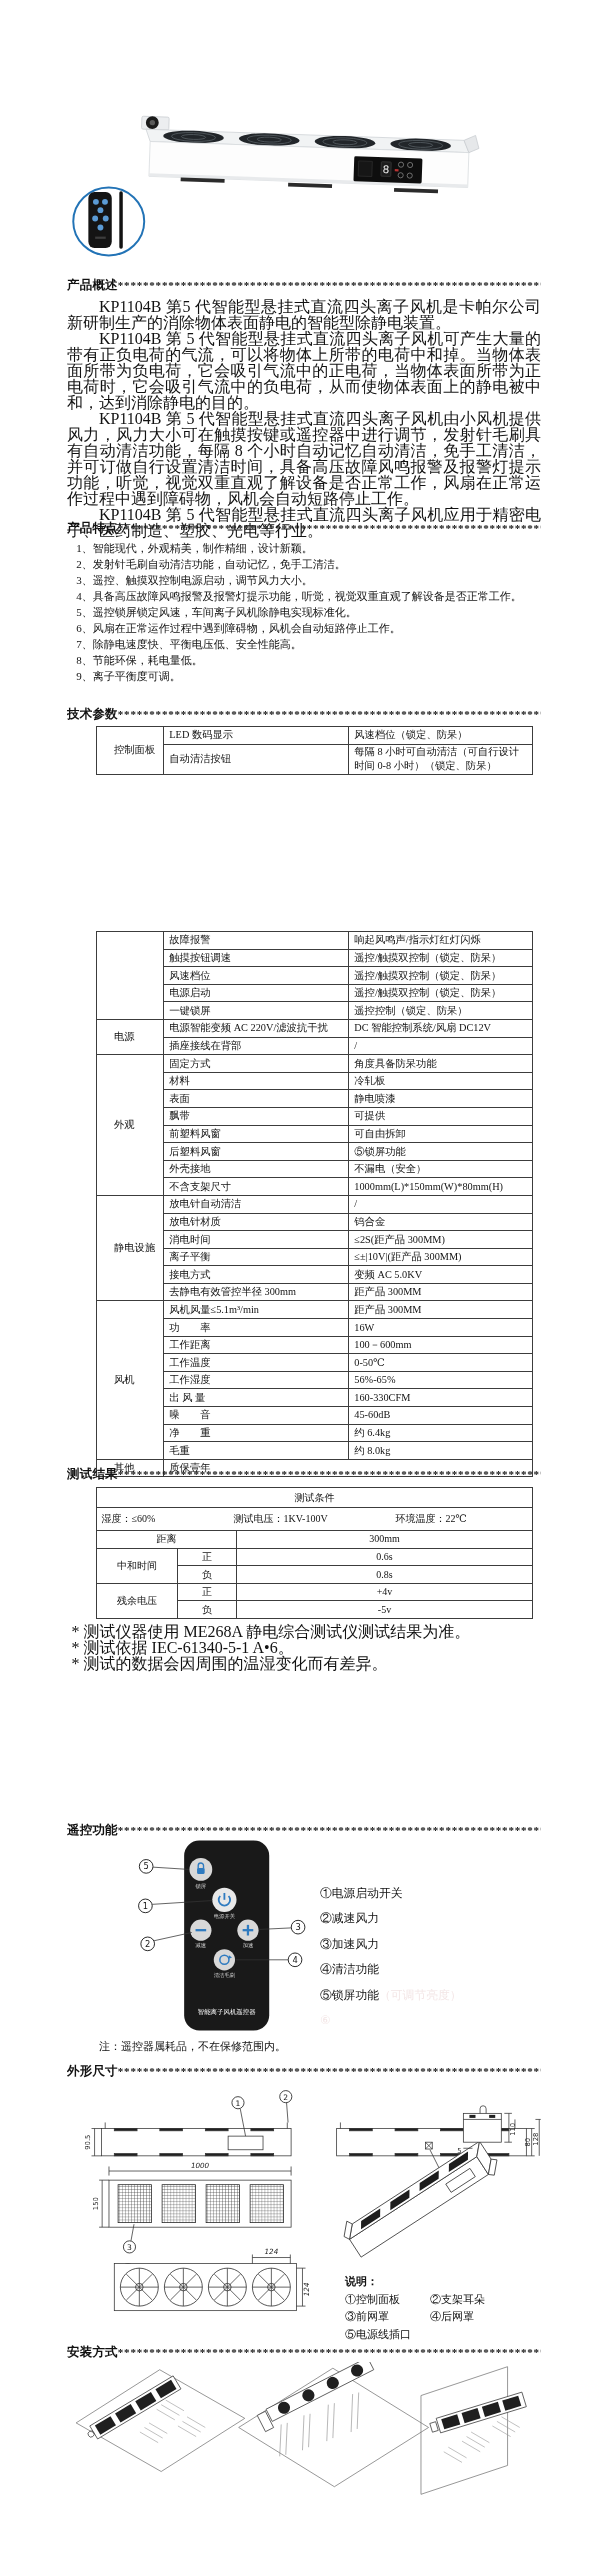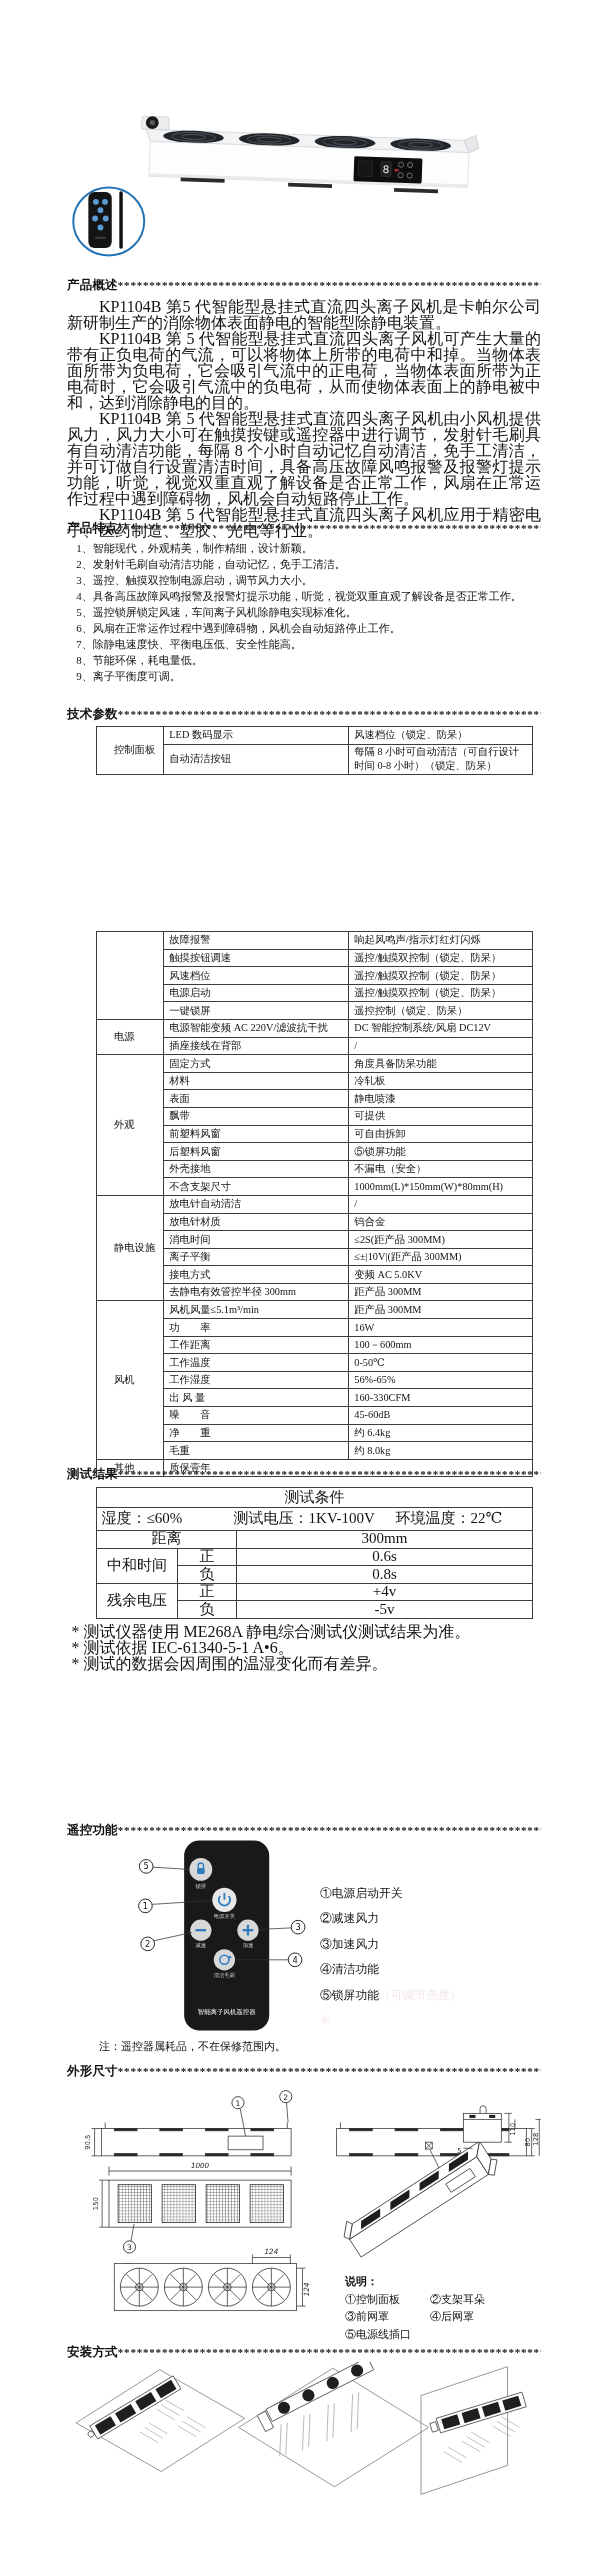--- a/index.html
+++ b/index.html
@@ -10,21 +10,21 @@
   .head .stars{font-size:11px;letter-spacing:0.8px;}
   .body-text p{margin:0;font-size:16px;line-height:16px;text-align:justify;text-indent:2em;}
   .feat{font-size:11px;line-height:16px;padding-left:2.4em;text-indent:-1.55em;}
   table.spec{border-collapse:collapse;margin-left:29px;table-layout:fixed;width:436px;}
   table.spec td{border:0.8px solid #3c3c3c;font-size:10.3px;line-height:13.7px;padding:0.8px 5.3px;height:15px;
                 vertical-align:middle;word-break:break-all;}
   table.spec td.gcell{text-align:left;padding-left:17px;width:67px;}
   table.spec td.ncell{width:185px;}
   table.spec td.vcell{width:184px;}
   table.testtb{border-collapse:collapse;margin-left:29px;table-layout:fixed;width:436px;}
-  table.testtb td{border:0.8px solid #3c3c3c;font-size:15px;line-height:13.7px;padding:0.8px 4.6px;height:15px;text-align:center;vertical-align:middle;}
+  table.testtb td{border:0.8px solid #3c3c3c;font-size:10px;line-height:13.7px;padding:0.8px 4.6px;height:15px;text-align:center;vertical-align:middle;}
   .cond-row{display:flex;}
   .cond-row span{display:block;text-align:left;}
   .cond-row span:nth-child(1){width:31%;}
   .cond-row span:nth-child(2){width:38%;font-family:Liberation Serif, serif;}
   .cond-row span:nth-child(3){width:31%;}
   .note-line{font-size:16px;line-height:16px;}
   .legend-item{font-size:11.8px;line-height:25.4px;white-space:nowrap;}
   .ghost{color:#f3e6e6;}
   .dim-legend{position:absolute;font-size:11px;line-height:17.5px;}
   .dim-legend .t{font-weight:bold;}

